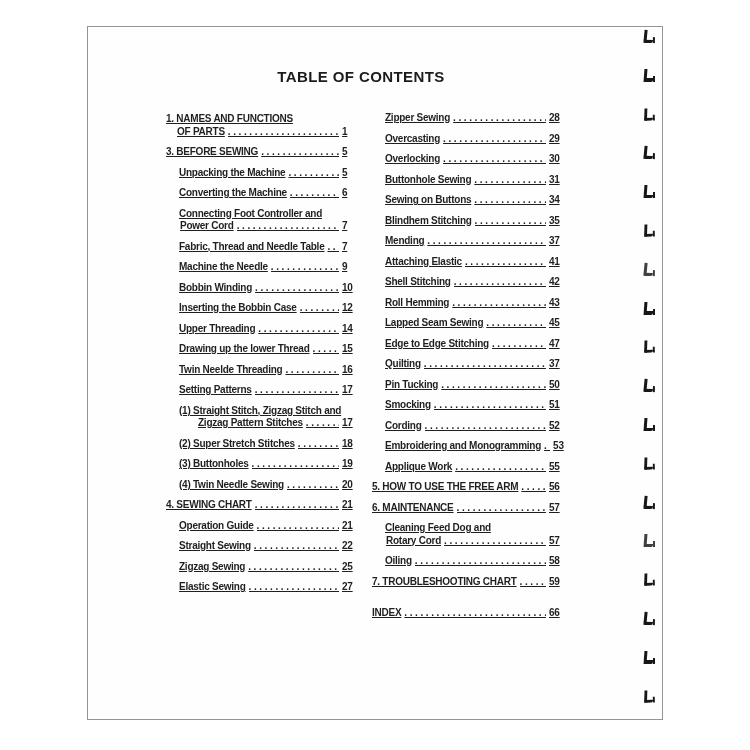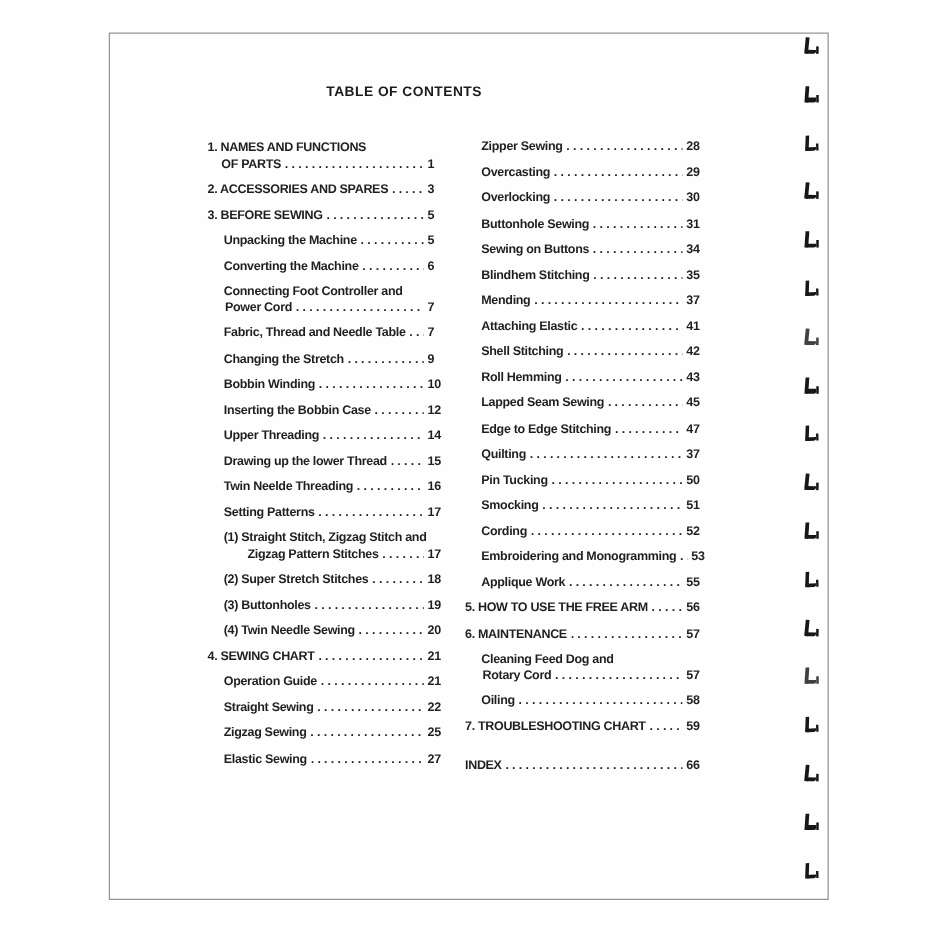--- a/index.html
+++ b/index.html
@@ -5,27 +5,27 @@
   html,body{margin:0;padding:0;}
   body{
     width:750px;height:750px;position:relative;background:#ffffff;
     font-family:"Liberation Sans", sans-serif;color:#1f1f1f;overflow:hidden;
   }
   .page{
     position:absolute;left:87px;top:26px;width:576px;height:694px;
     border:1.5px solid #959595;background:#fffefe;box-sizing:border-box;
   }
   .title{
-    position:absolute;top:41px;left:173px;width:200px;
-    font-size:11px;font-weight:bold;letter-spacing:0.4px;color:#1b1b1b;white-space:nowrap;
+    position:absolute;top:41px;left:173px;width:200px;text-align:center;
+    font-size:15px;font-weight:bold;letter-spacing:0.4px;color:#1b1b1b;white-space:nowrap;
   }
   .col{position:absolute;font-size:10px;font-weight:bold;letter-spacing:-0.25px;line-height:12.5px;}
   .col-left{left:78px;top:86px;width:189px;}
   .col-right{left:284px;top:85px;width:190px;}
-  .row{margin-bottom:8px;}
+  .row{margin-bottom:8px;text-decoration:underline;}
   .row.lvl1,.row.lvl2{padding-left:13px;}
   .row.gap-sm{margin-top:3.5px;}
   .row.gap-lg{margin-top:19px;}
   .line{display:flex;align-items:flex-end;}
   .lvl0 .line2{padding-left:11px;}
   .lvl1 .line2{padding-left:1px;}
   .lvl2 .line2{padding-left:19px;}
   .lbl{white-space:nowrap;}
   .leader{
     flex:1 1 auto;overflow:hidden;white-space:nowrap;
@@ -57,27 +57,20 @@
           <span class="lbl">1. NAMES AND FUNCTIONS</span>
         </div>
         <div class="line line2">
           <span class="lbl">OF PARTS</span>
           <span class="leader"></span>
           <span class="pg">1</span>
         </div>
       </div>
       <div class="row lvl0 gap-sm">
         <div class="line">
-          <span class="lbl">2. ACCESSORIES AND SPARES</span>
-          <span class="leader"></span>
-          <span class="pg">3</span>
-        </div>
-      </div>
-      <div class="row lvl0 gap-sm">
-        <div class="line">
           <span class="lbl">3. BEFORE SEWING</span>
           <span class="leader"></span>
           <span class="pg">5</span>
         </div>
       </div>
       <div class="row lvl1">
         <div class="line">
           <span class="lbl">Unpacking the Machine</span>
           <span class="leader"></span>
           <span class="pg">5</span>
@@ -102,21 +95,21 @@
       </div>
       <div class="row lvl1">
         <div class="line">
           <span class="lbl">Fabric, Thread and Needle Table</span>
           <span class="leader"></span>
           <span class="pg">7</span>
         </div>
       </div>
       <div class="row lvl1">
         <div class="line">
-          <span class="lbl">Changing the Stretch</span>
+          <span class="lbl">Machine the Needle</span>
           <span class="leader"></span>
           <span class="pg">9</span>
         </div>
       </div>
       <div class="row lvl1">
         <div class="line">
           <span class="lbl">Bobbin Winding</span>
           <span class="leader"></span>
           <span class="pg">10</span>
         </div>

